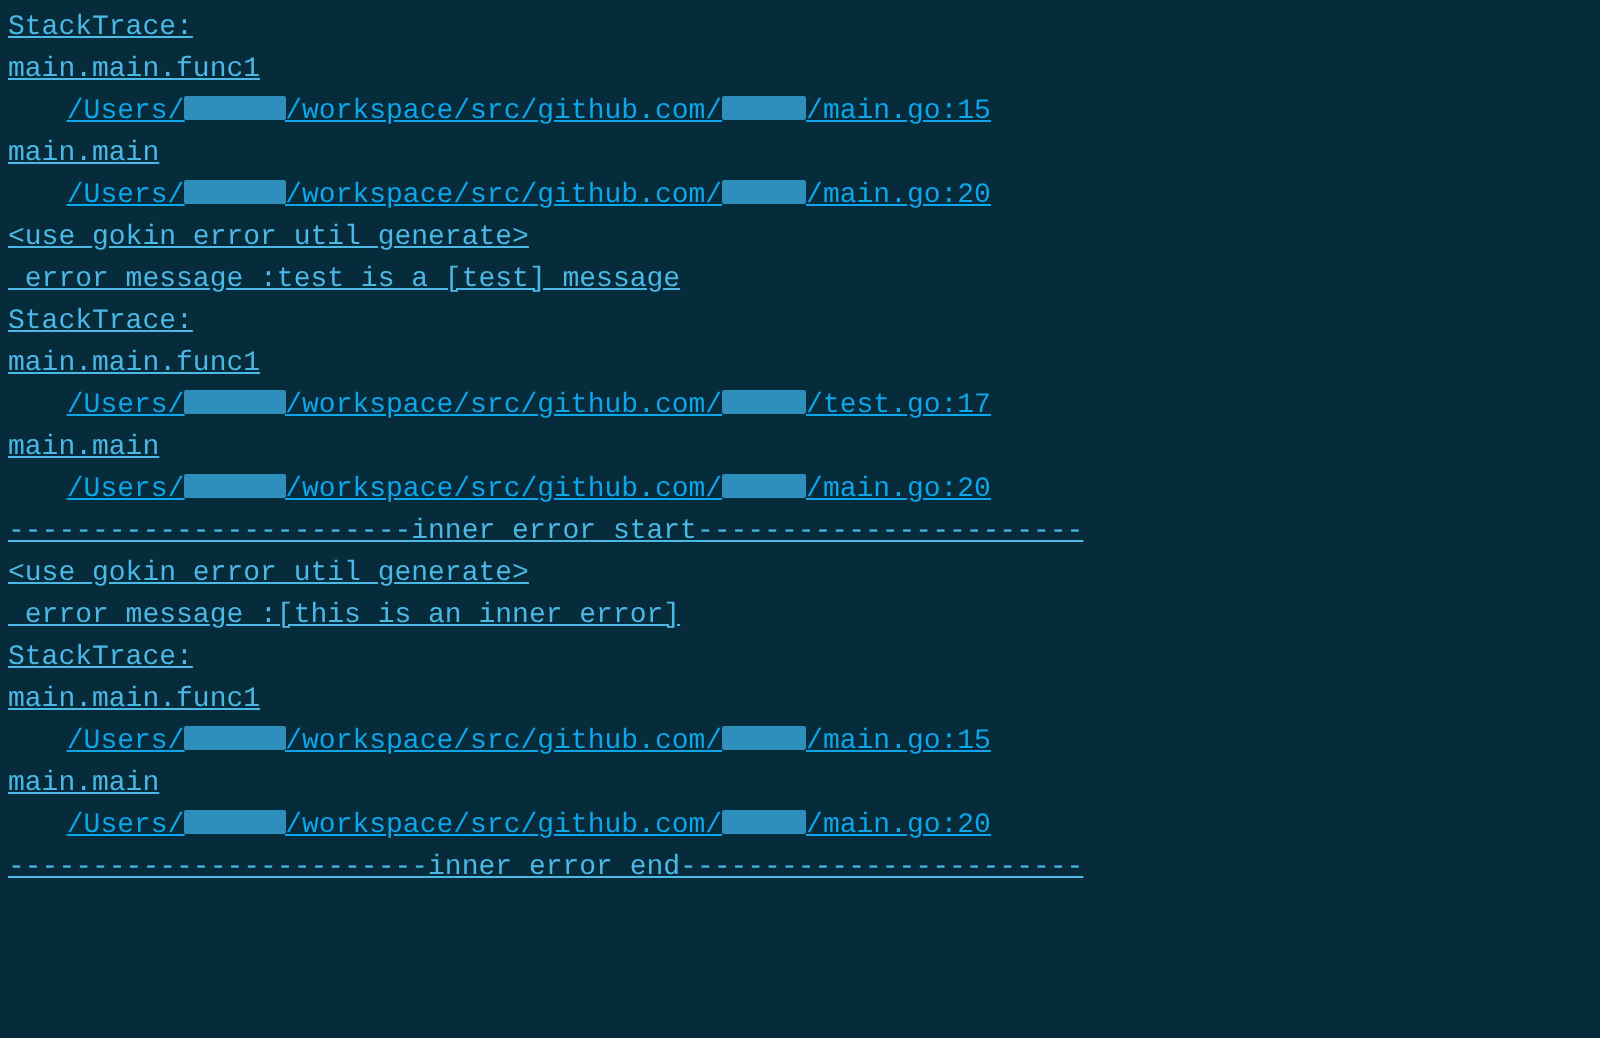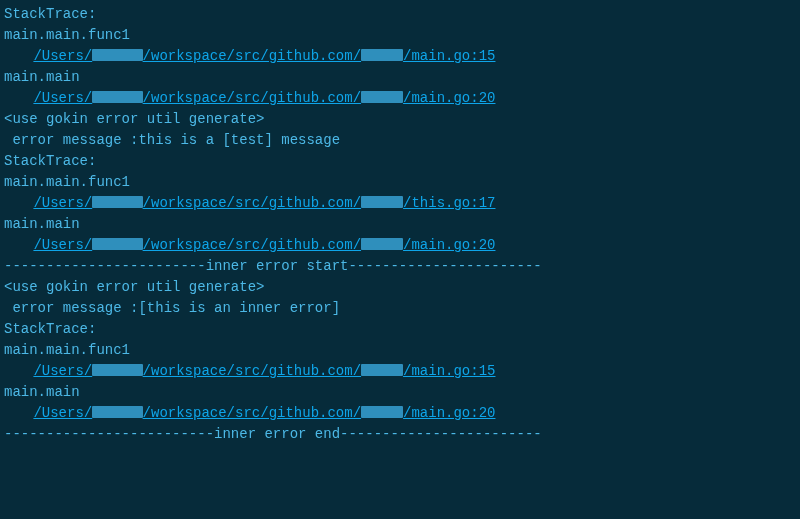--- a/index.html
+++ b/index.html
@@ -13,20 +13,21 @@
   body {
     font-family: "Menlo", "Consolas", "Courier New", monospace;
     font-size: 14px;
     line-height: 1.5;
     color: #3aa8d8;
     padding: 4px 4px;
     box-sizing: border-box;
   }
   .line {
     white-space: pre;
+    text-decoration: underline;
   }
   .plain {
     color: #4cb8e6;
   }
   .indent {
     display: inline-block;
     width: 3.5ch;
   }
   a.path {
     color: #0ea5e9;
@@ -46,24 +47,24 @@
 </head>
 <body>
 
 <div class="line plain">StackTrace:</div>
 <div class="line plain">main.main.func1</div>
 <div class="line"><span class="indent"></span><a class="path"><span>/Users/</span><span class="redact rw3"></span><span>/workspace/src/github.com/</span><span class="redact rw2"></span><span>/main.go:15</span></a></div>
 <div class="line plain">main.main</div>
 <div class="line"><span class="indent"></span><a class="path"><span>/Users/</span><span class="redact rw3"></span><span>/workspace/src/github.com/</span><span class="redact rw2"></span><span>/main.go:20</span></a></div>
 
 <div class="line plain">&lt;use gokin error util generate&gt;</div>
-<div class="line plain"> error message :this is a [test] message</div>
+<div class="line plain"> error message :test is a [test] message</div>
 <div class="line plain">StackTrace:</div>
 <div class="line plain">main.main.func1</div>
-<div class="line"><span class="indent"></span><a class="path"><span>/Users/</span><span class="redact rw3"></span><span>/workspace/src/github.com/</span><span class="redact rw2"></span><span>/this.go:17</span></a></div>
+<div class="line"><span class="indent"></span><a class="path"><span>/Users/</span><span class="redact rw3"></span><span>/workspace/src/github.com/</span><span class="redact rw2"></span><span>/test.go:17</span></a></div>
 <div class="line plain">main.main</div>
 <div class="line"><span class="indent"></span><a class="path"><span>/Users/</span><span class="redact rw3"></span><span>/workspace/src/github.com/</span><span class="redact rw2"></span><span>/main.go:20</span></a></div>
 
 <div class="line plain"></div>
 
 <div class="line plain">------------------------inner error start-----------------------</div>
 <div class="line plain">&lt;use gokin error util generate&gt;</div>
 <div class="line plain"> error message :[this is an inner error]</div>
 <div class="line plain">StackTrace:</div>
 <div class="line plain">main.main.func1</div>

